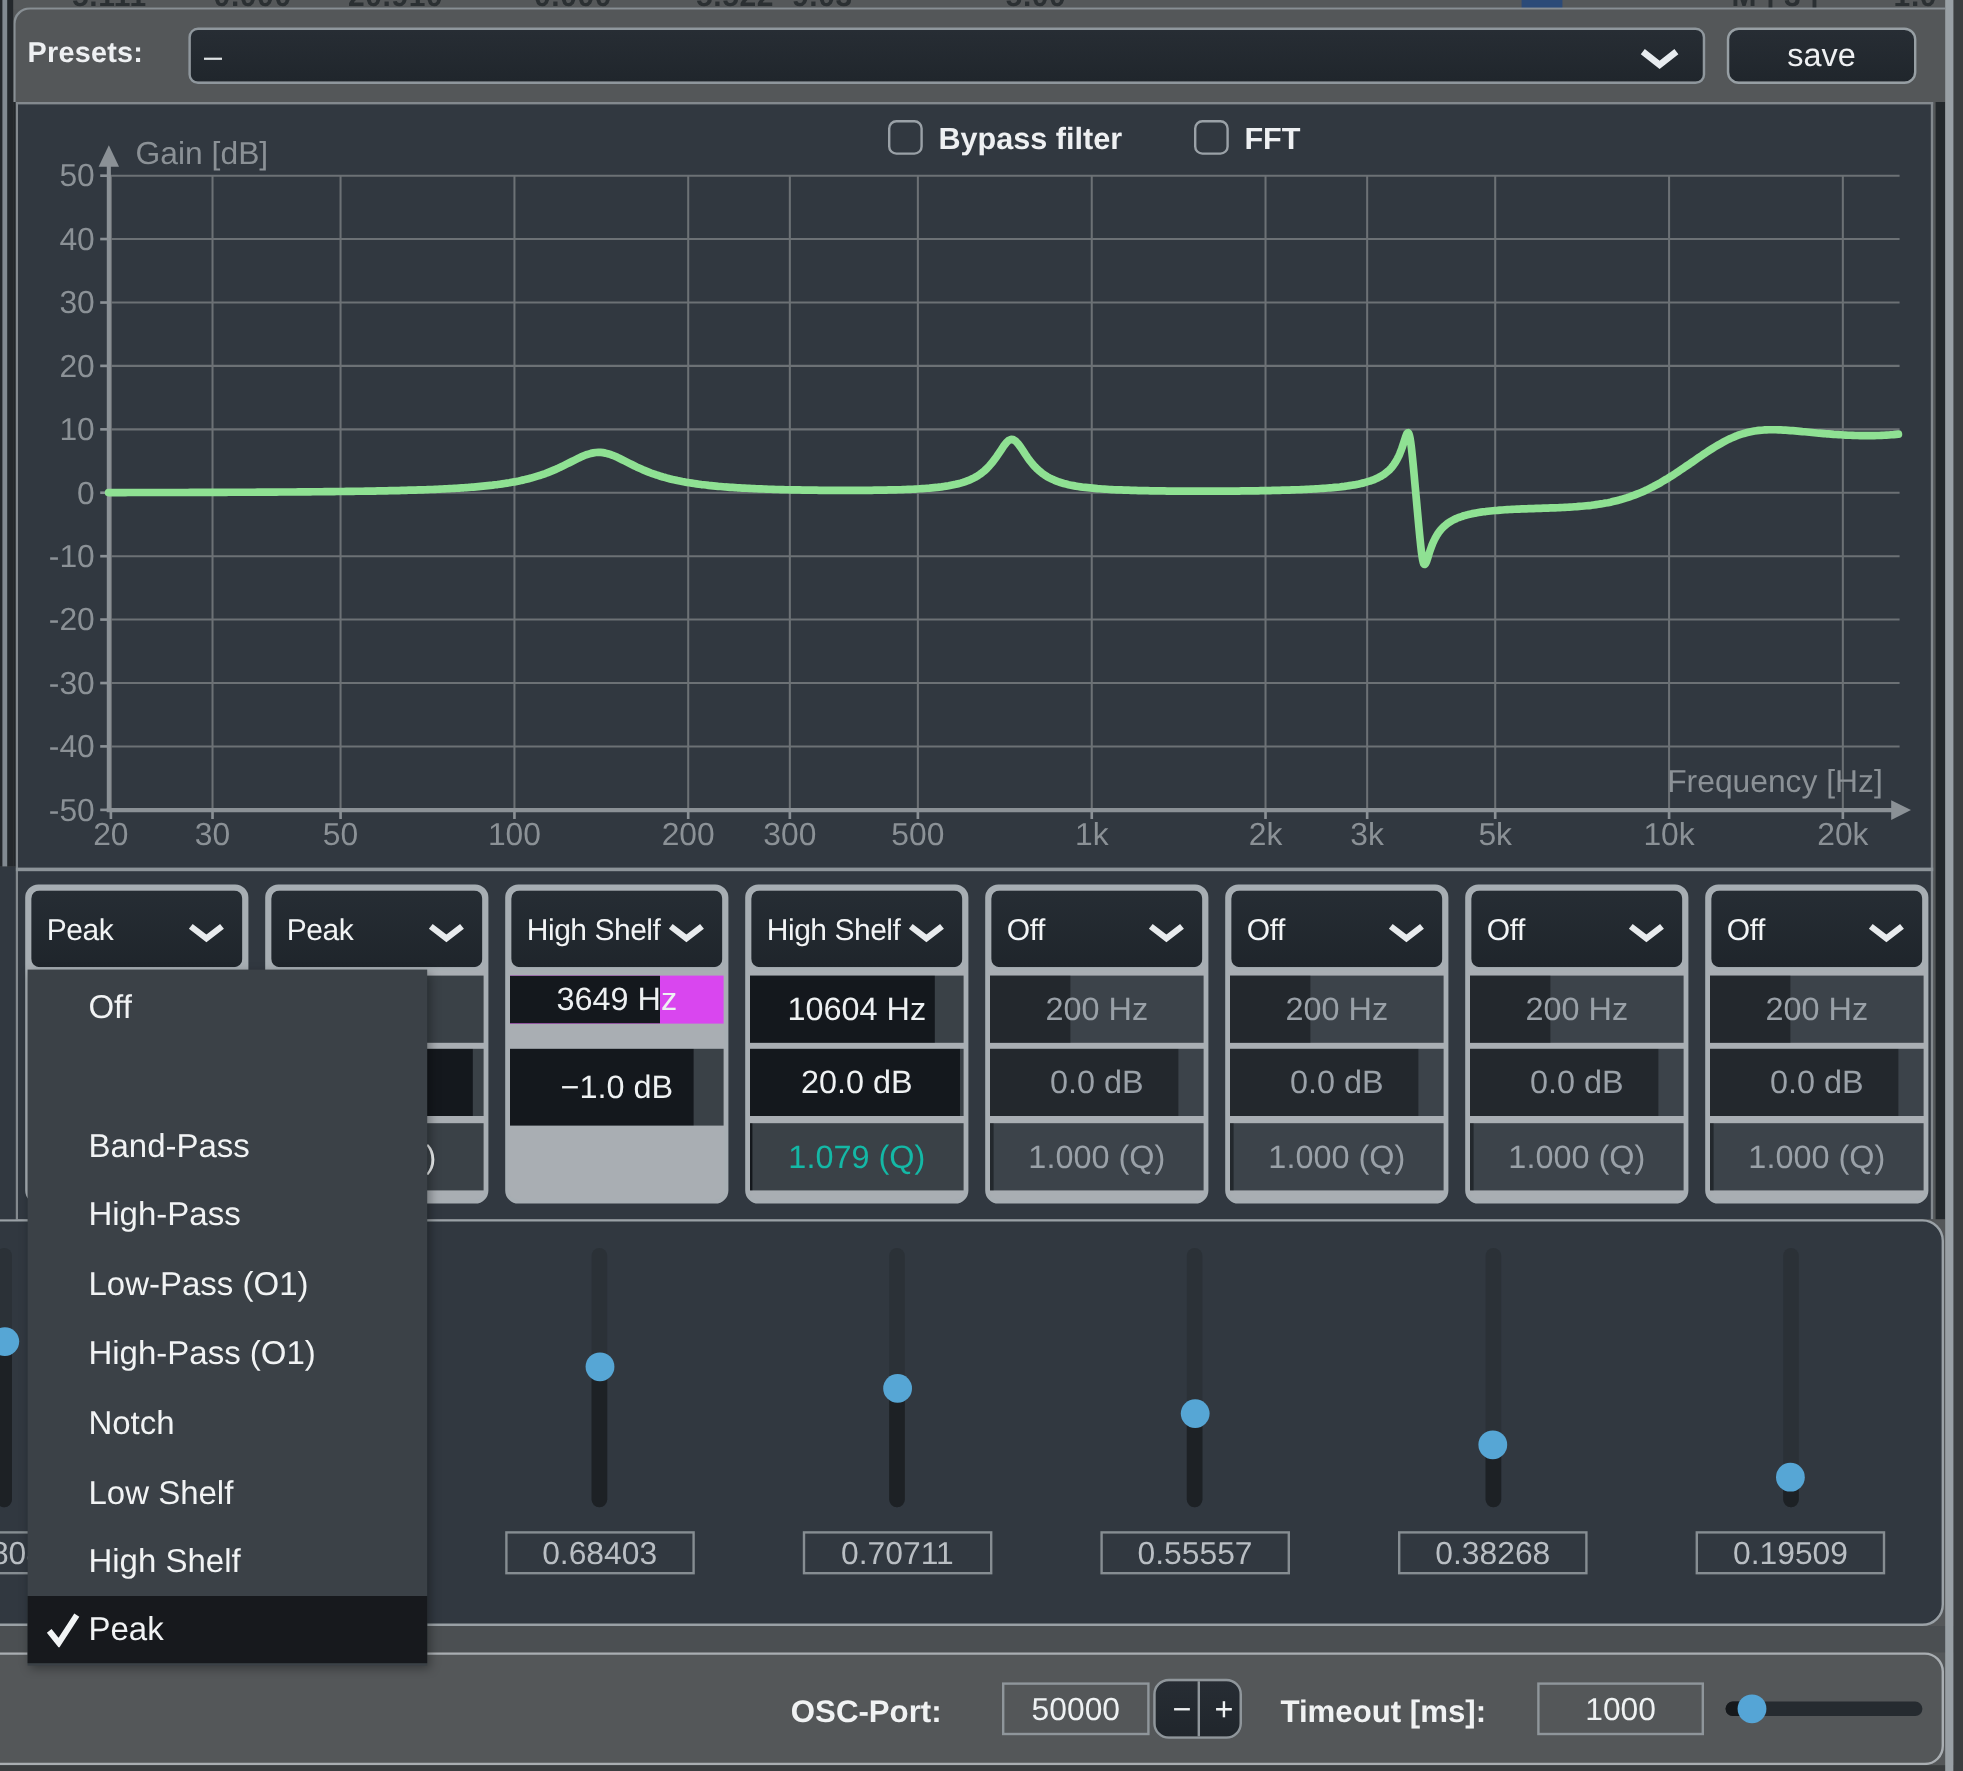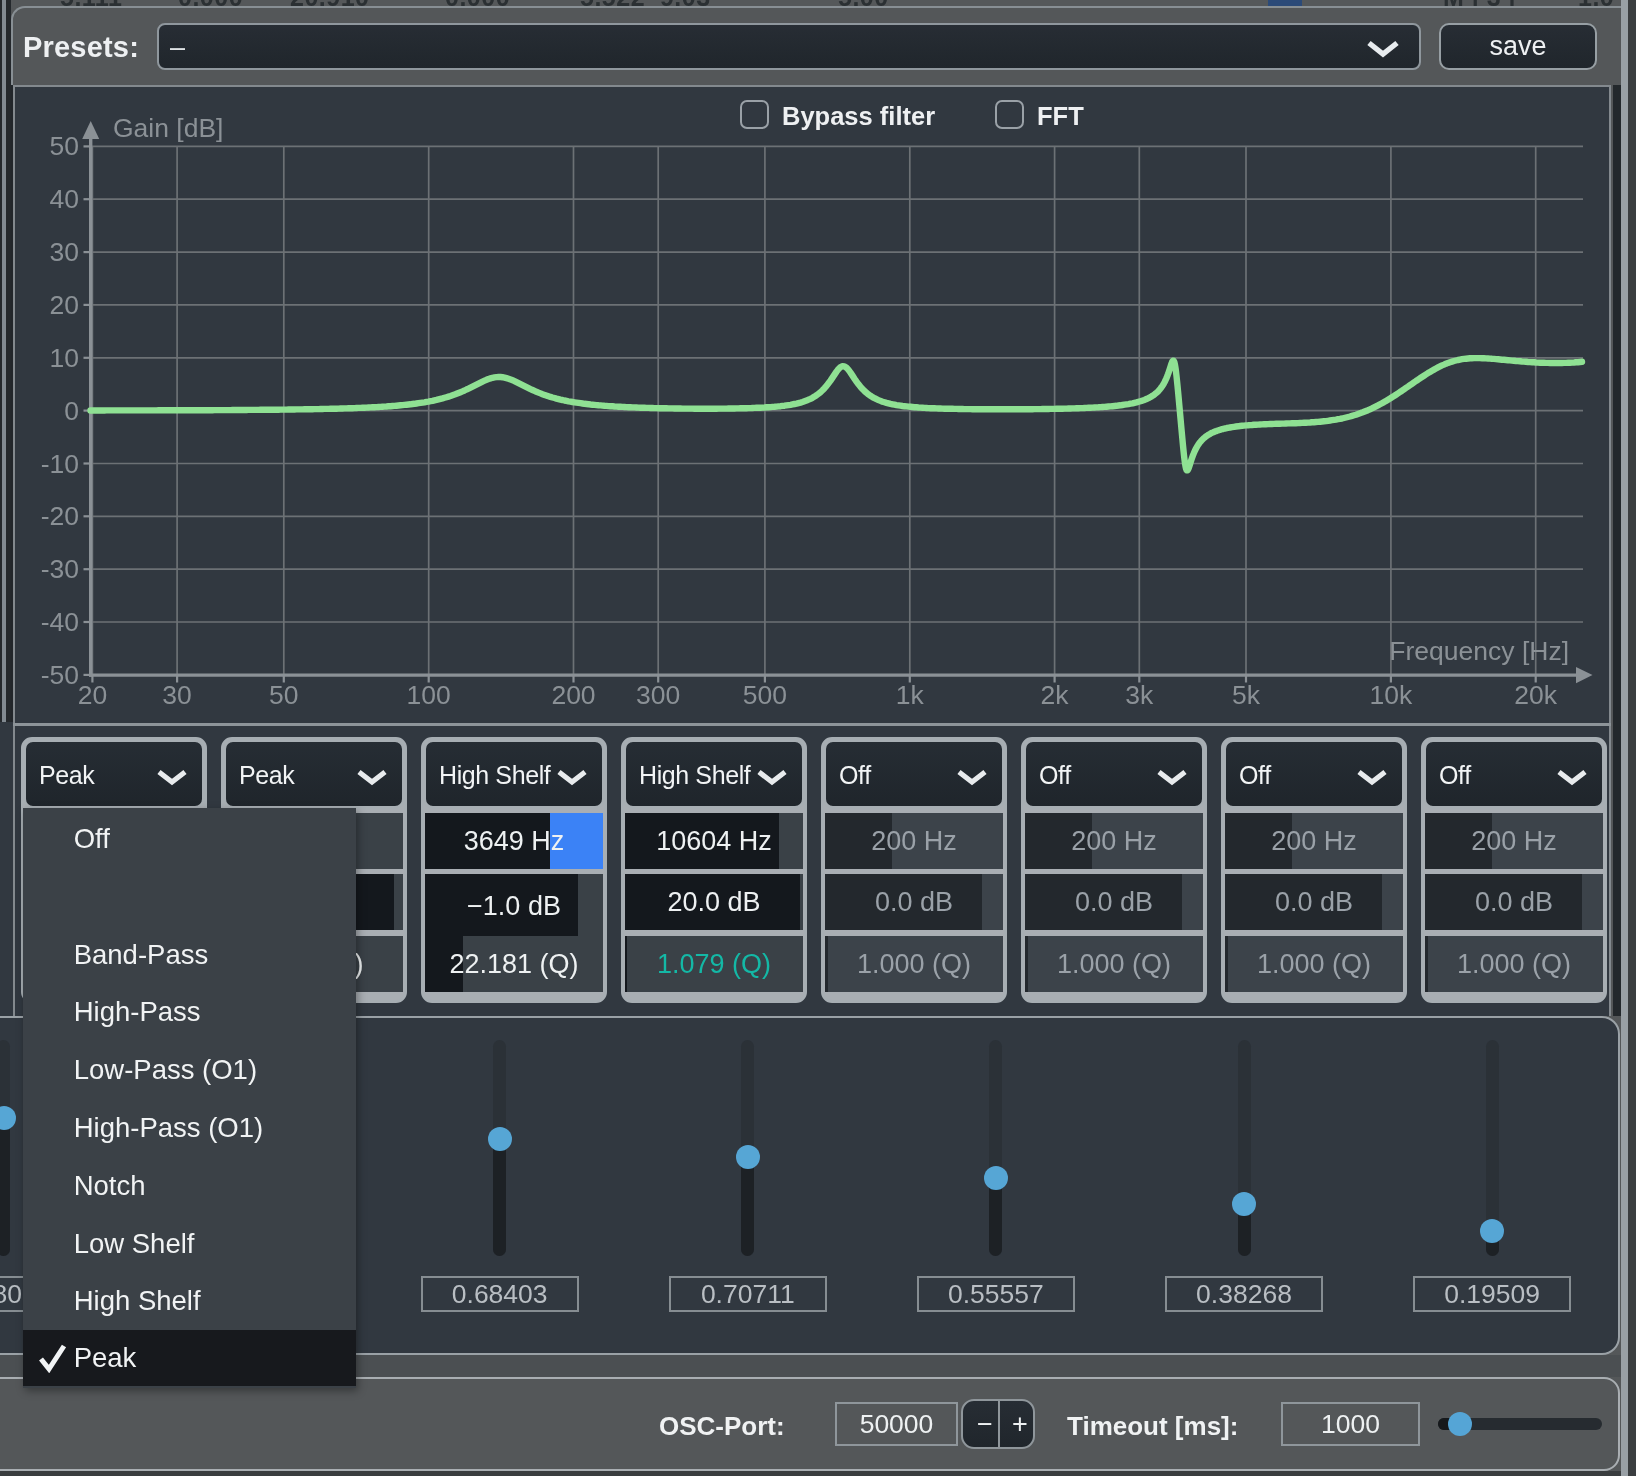--- a/index.html
+++ b/index.html
@@ -1,21 +1,21 @@
 <!DOCTYPE html>
 <html><head><meta charset="utf-8">
 <style>
 *{margin:0;padding:0;box-sizing:border-box}
 html,body{width:1636px;height:1476px;overflow:hidden;background:#545759;font-family:"Liberation Sans",sans-serif;position:relative}
 
 #topstrip{position:absolute;left:0;top:0;width:1636px;height:8px;background:#55585a;overflow:hidden;color:#2b3033;font-size:24px;font-weight:700}
 #topstrip span{position:absolute;top:-17px;font-size:25px;letter-spacing:.5px}
 
 #topbar{position:absolute;left:11px;top:6px;width:1610px;height:79px;background:#545759;border-top:2px solid #888f94;border-left:2px solid #888f94;border-top-left-radius:14px}
-#presets{position:absolute;left:23px;top:31px;font-size:29px;font-weight:700;color:#eef0f2;letter-spacing:.2px}
+#presets{position:absolute;left:23px;top:31px;font-size:24px;font-weight:700;color:#eef0f2;letter-spacing:.2px}
 #psel{position:absolute;left:157px;top:23px;width:1264px;height:47px;background:linear-gradient(180deg,#272d34,#20262c);border:2px solid #8f979d;border-radius:8px}
 #psel .dash{position:absolute;left:11px;top:7px;color:#dfe3e5;font-size:27px}
 #savebtn{position:absolute;left:1439px;top:23px;width:158px;height:47px;background:linear-gradient(180deg,#272d34,#20262c);border:2px solid #979fa4;border-radius:10px;color:#eef0f2;font-size:27px;text-align:center;line-height:42px}
 
 #dark{position:absolute;left:13px;top:85px;width:1598px;height:931px;background:#313840;border-top:2px solid #83898e;border-left:2px solid #83898e;border-right:2px solid #83898e}
 #divider{position:absolute;left:13px;top:723px;width:1598px;height:3px;background:#8d9499}
 
 .cb{position:absolute;top:100px;width:29px;height:29px;border:2.5px solid #9aa1a7;border-radius:7px}
 .cblab{position:absolute;top:102px;font-size:25.5px;color:#eef0f2;font-weight:700;letter-spacing:0}
 
@@ -205,31 +205,27 @@
       <span class="nt" style="color:#eef1f2">0.88 (Q)</span>
     </div>
   </div>
 <div class="panel" style="left:421px">
     <div class="dd">
       <span class="ddt">High Shelf</span>
       <svg class="chev" width="34" height="18" viewBox="0 0 34 18">
         <path d="M4 4 L17 14 L30 4" fill="none" stroke="#e8ebed" stroke-width="5.2"></path>
       </svg>
     </div>
-    <div class="nb" style="top:73px;height:56px;background:#3b82f6">
+    <div class="nb" style="top:73px;height:40px;background:#d946ef">
       <div class="nf" style="width:70.0%;background:#14181d"></div>
       <span class="nt" style="color:#eef1f2">3649 Hz</span>
     </div>
     <div class="nb" style="top:134px;height:64px;background:#3a4147">
       <div class="nf" style="width:86.2%;background:#14181d"></div>
       <span class="nt" style="color:#eef1f2">−1.0 dB</span>
-    </div>
-    <div class="nb" style="top:196px;height:56px;background:#3a4147">
-      <div class="nf" style="width:21.6%;background:#14181d"></div>
-      <span class="nt" style="color:#eef1f2">22.181 (Q)</span>
     </div>
   </div>
 <div class="panel" style="left:621px">
     <div class="dd">
       <span class="ddt">High Shelf</span>
       <svg class="chev" width="34" height="18" viewBox="0 0 34 18">
         <path d="M4 4 L17 14 L30 4" fill="none" stroke="#e8ebed" stroke-width="5.2"></path>
       </svg>
     </div>
     <div class="nb" style="top:73px;height:56px;background:#3a4147">

